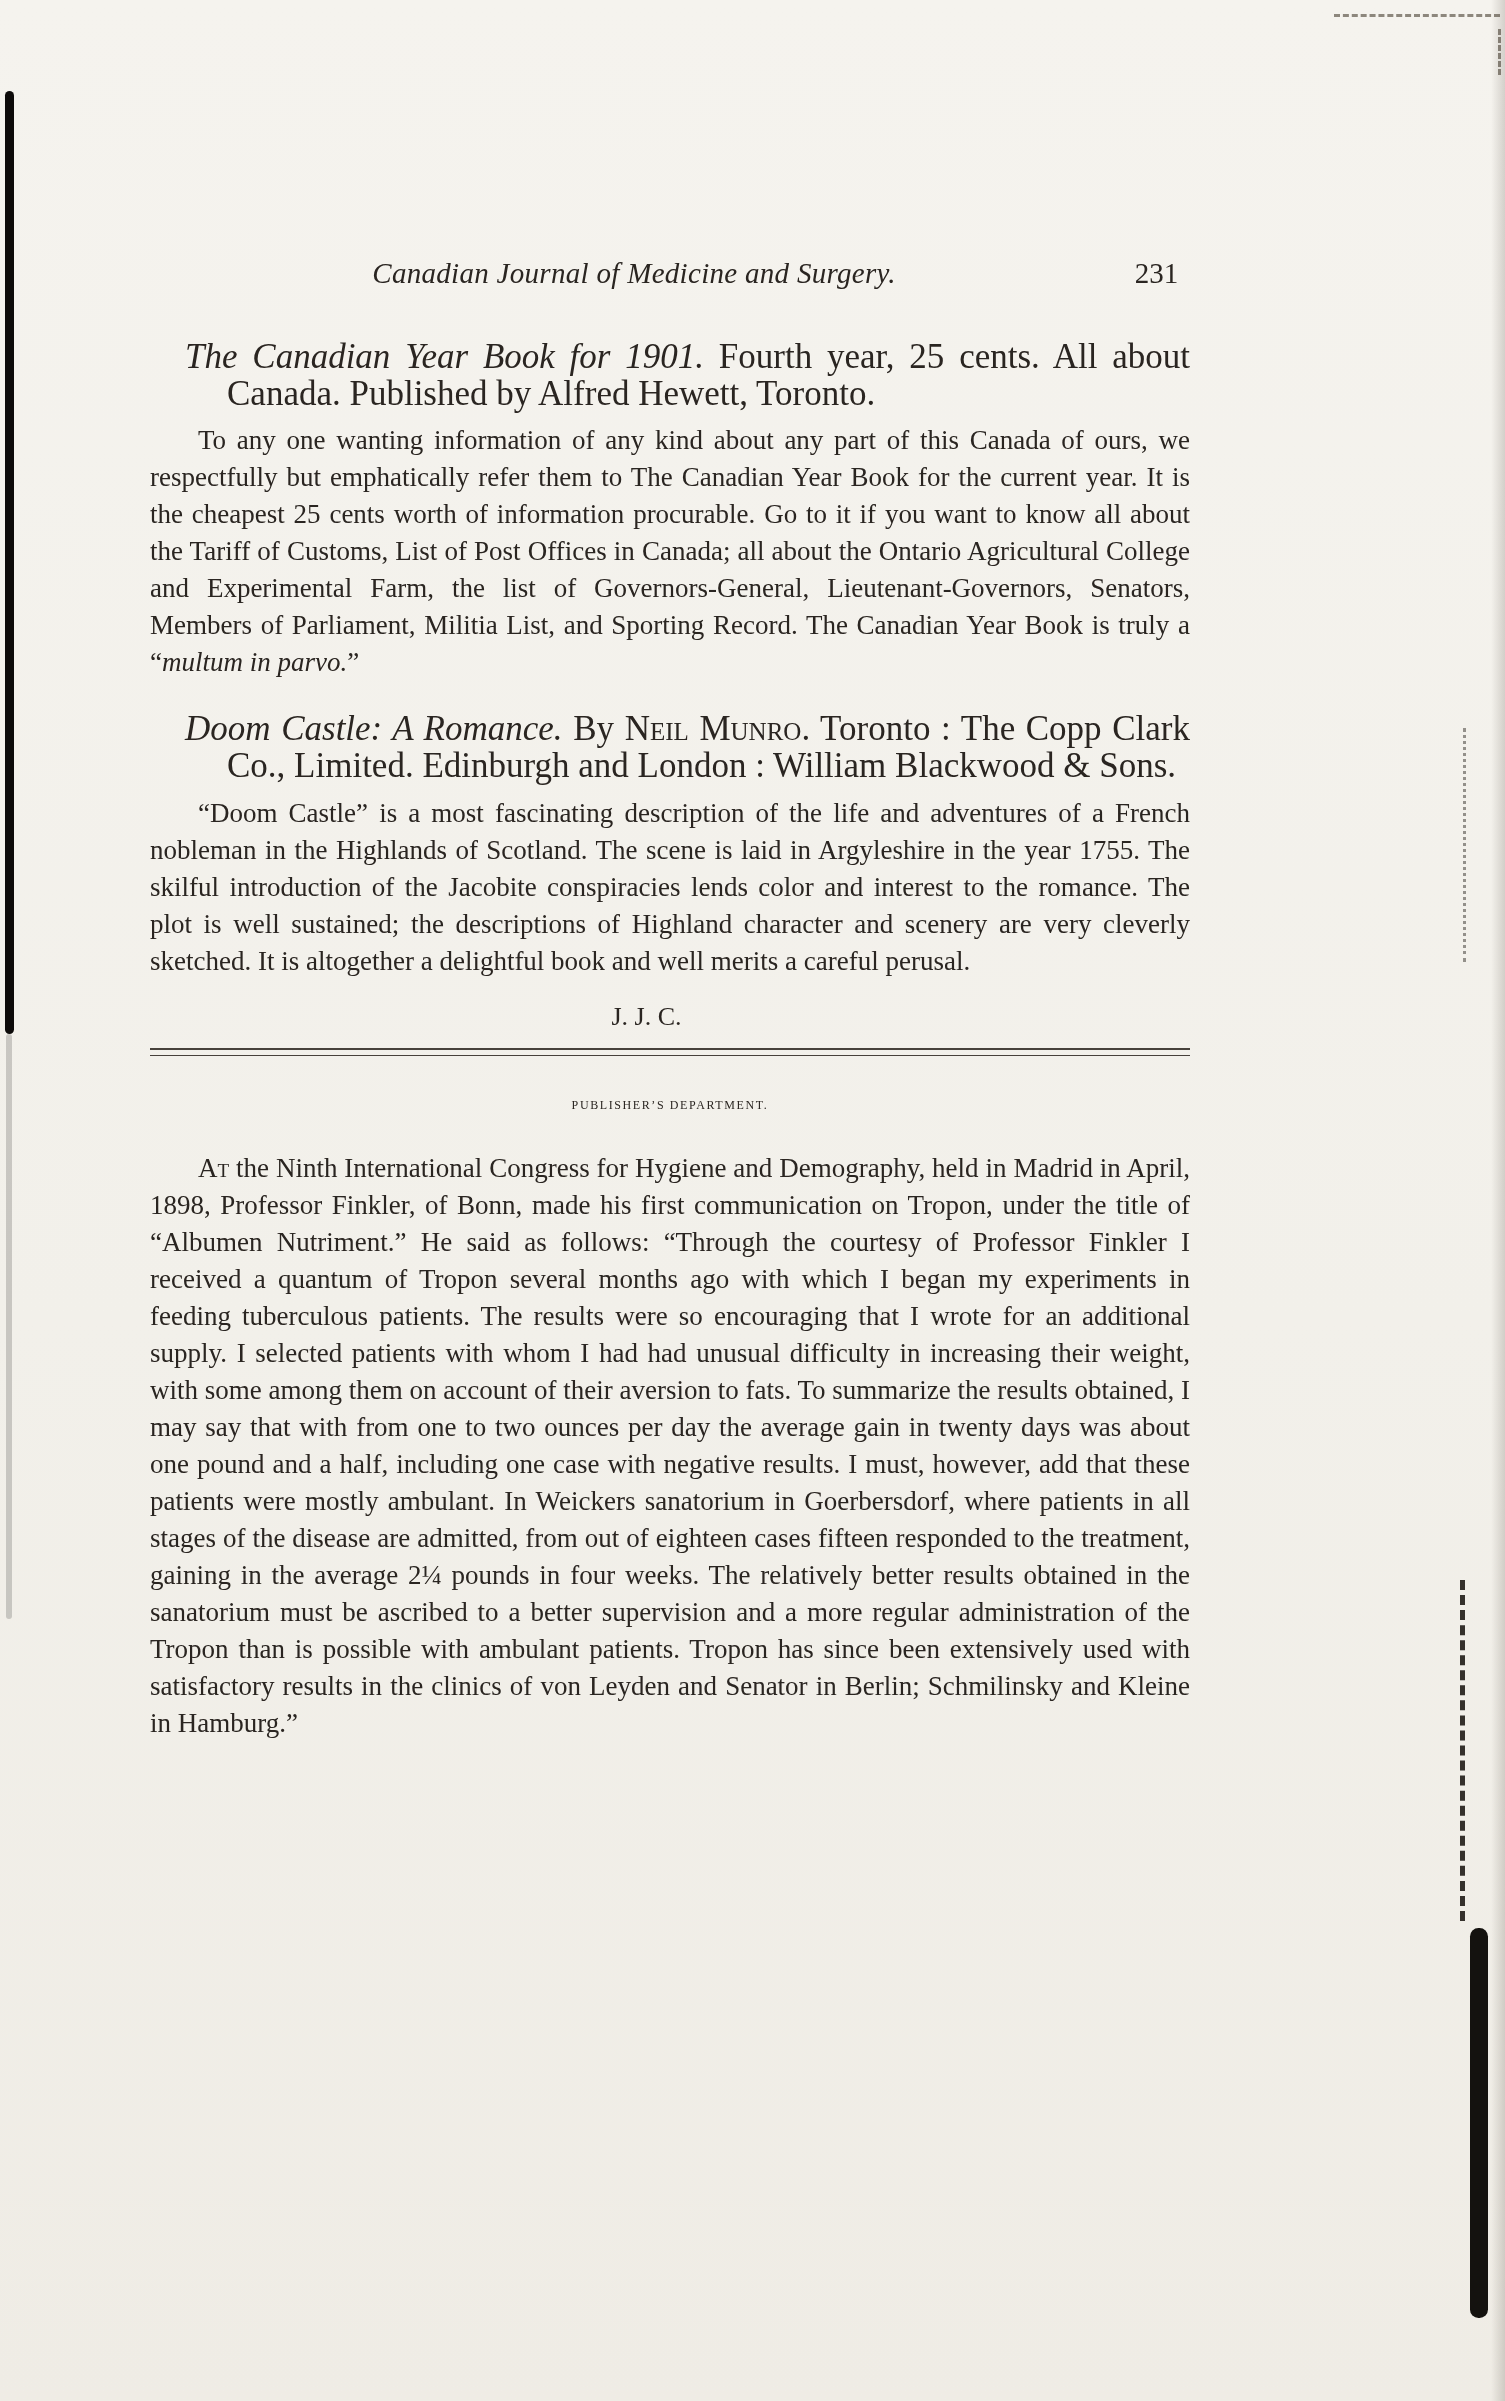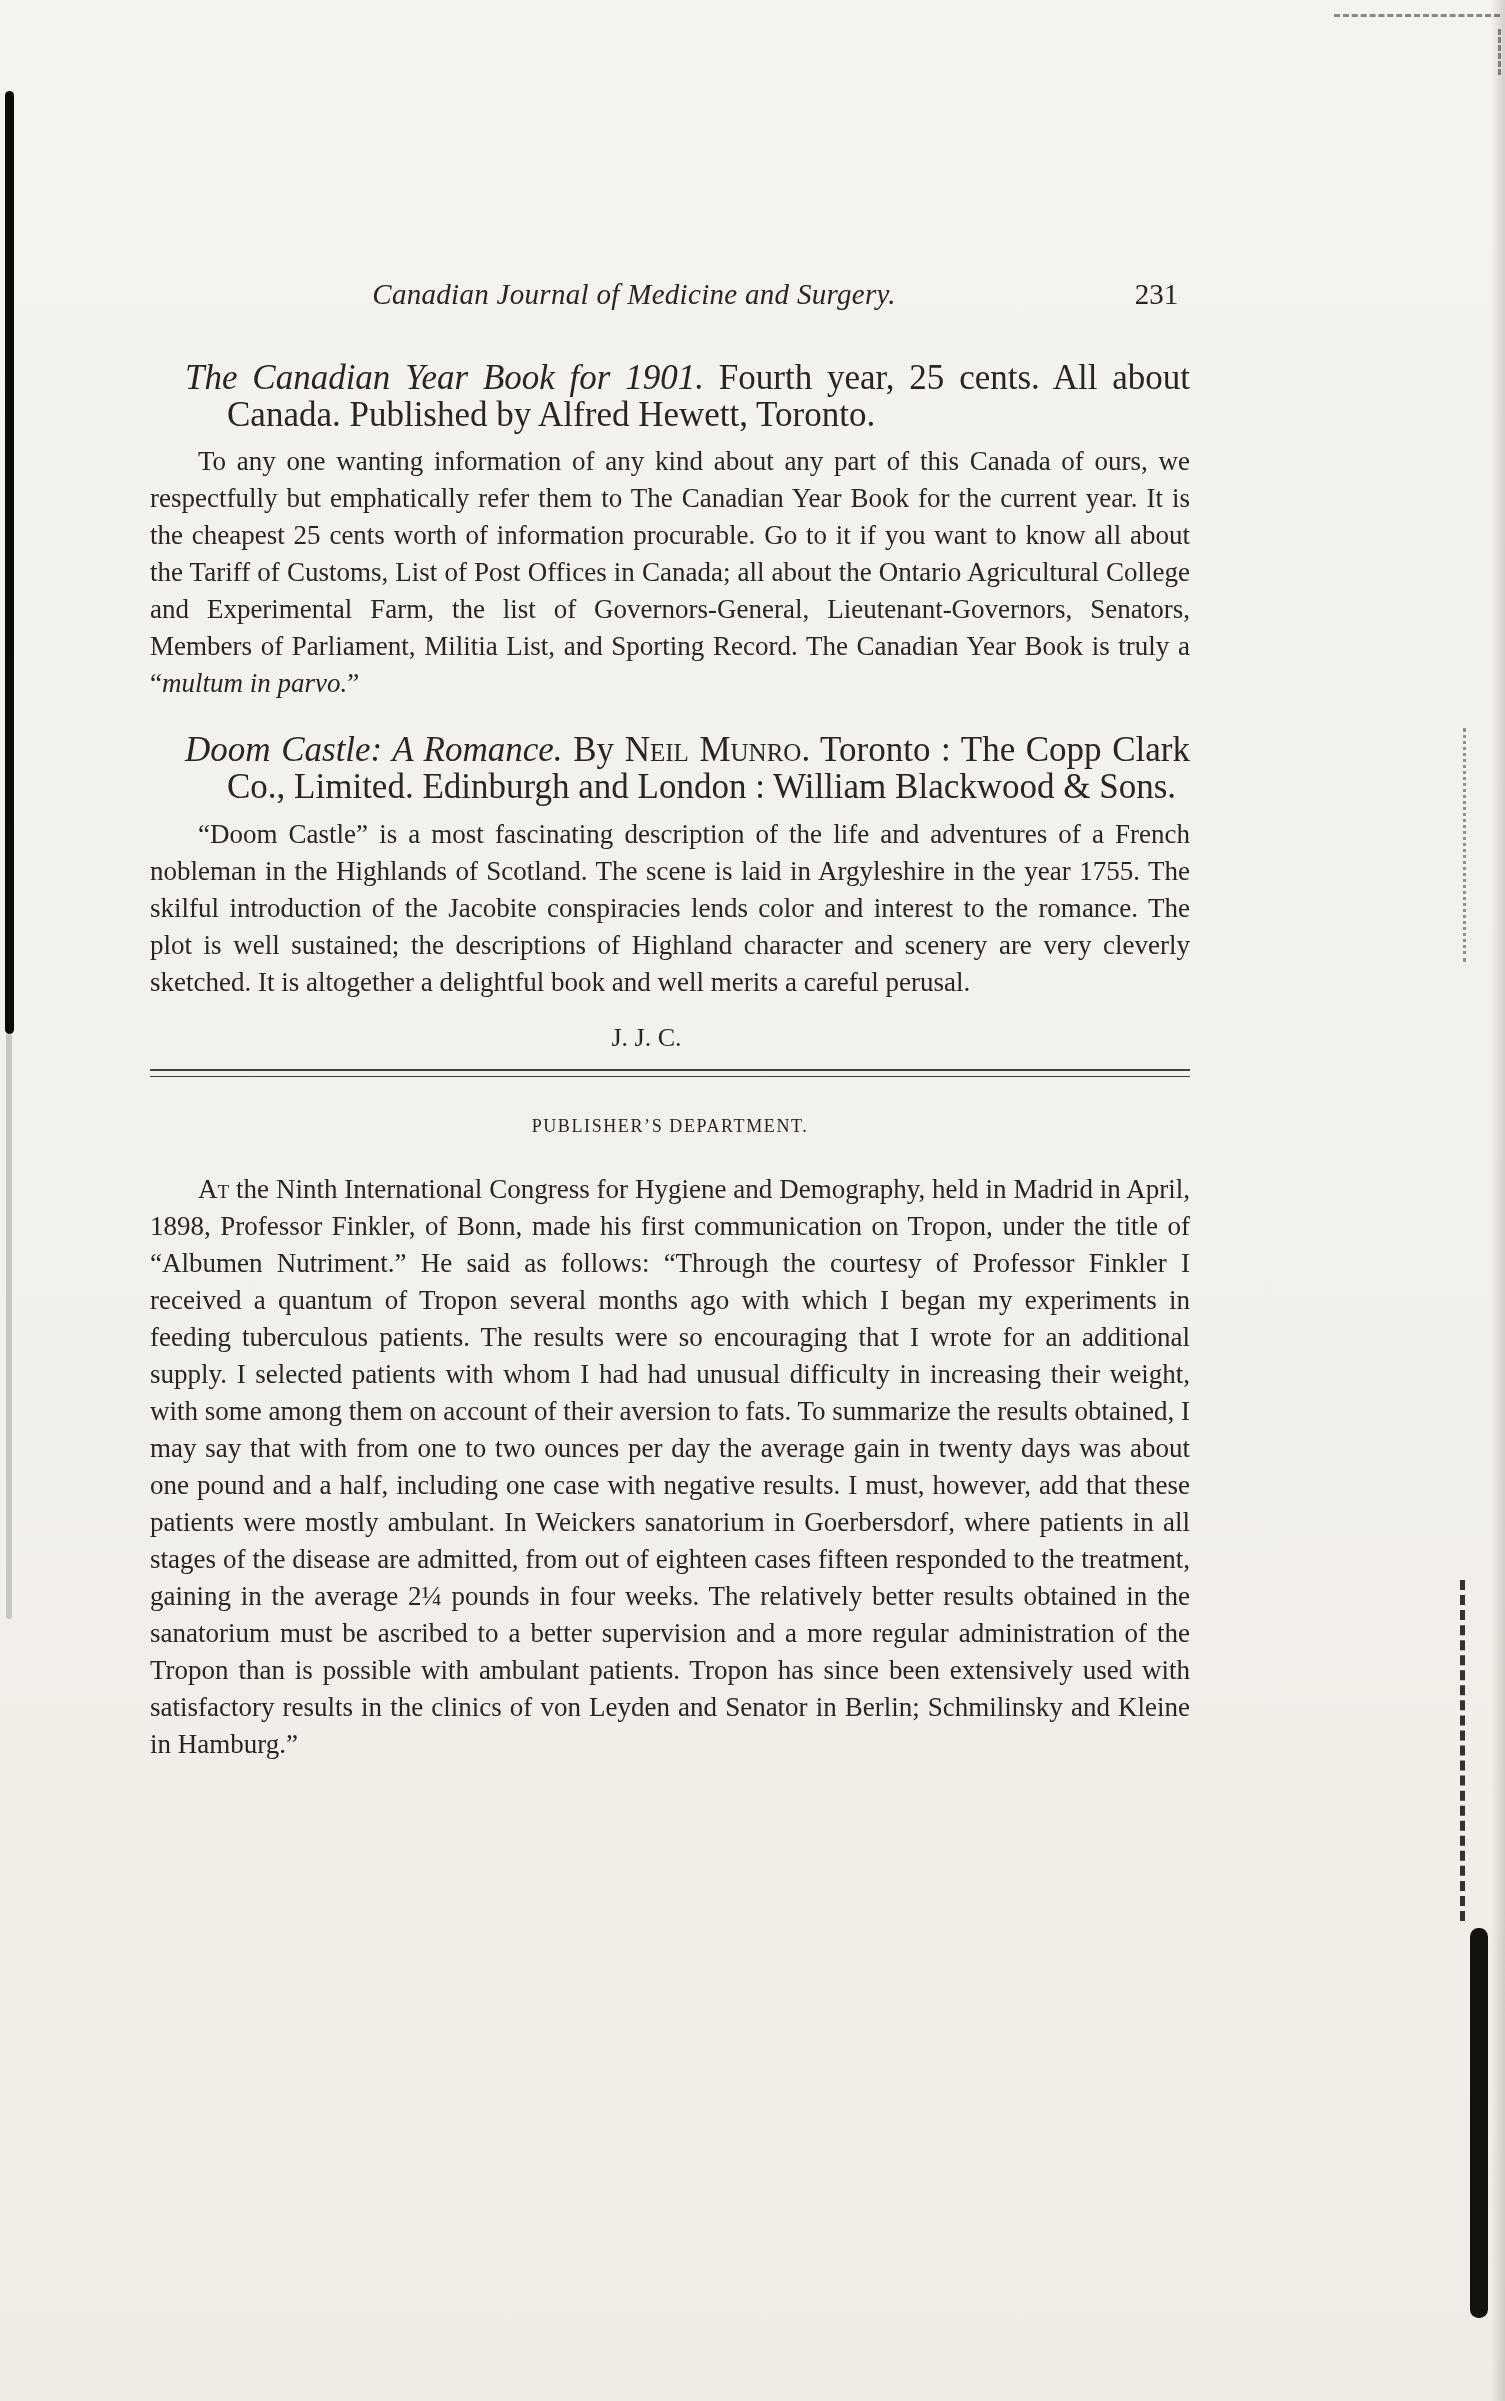--- a/index.html
+++ b/index.html
@@ -15,38 +15,38 @@
   .left-bar   { position:absolute; left:4.6px; top:91px; width:9.8px; height:943px; background:#0d0b0a; border-radius:5.2px; }
   .left-bar-faint { position:absolute; left:5.9px; top:1034px; width:5.9px; height:585px; background:#0d0b0a; opacity:.18; border-radius:3.3px; }
   .top-dash   { position:absolute; top:14.3px; left:1334px; width:166px; height:0; border-top:3.9px dashed #8d877d; }
   .corner-dash{ position:absolute; top:29px; right:3.9px; height:46px; width:0; border-left:3.3px dashed #8d877d; }
   .right-marks{ position:absolute; left:1463px; top:728px; height:234px; width:0; border-left:3.9px dotted #55504a; opacity:.6; }
   .right-dashes { position:absolute; left:1460px; top:1580px; height:341px; width:0; border-left:5.2px dashed #35312c; }
   .right-blob { position:absolute; left:1470px; top:1928px; width:17.6px; height:390px; background:#14120f; border-radius:8.5px; }
   .right-edge-shade { position:absolute; right:0; top:0; width:14.3px; height:100%; background:linear-gradient(to left, rgba(60,50,40,.18), rgba(60,50,40,0)); }
 
   
-  .content { position:absolute; left:150px; top:276px; width:1040px; }
+  .content { position:absolute; left:150px; top:255px; width:1040px; }
 
   .page-header { position:relative; font-size:29px; line-height:36px; margin-bottom:47px; }
   .journal-title { text-align:center; font-style:italic; letter-spacing:0.3px; transform:translateX(-36px); }
   .page-number { position:absolute; right:11.7px; top:0; font-style:normal;margin-left:9px; }
 
   .citation { font-size:35px; line-height:37px; padding-left:77px; text-indent:-42px; margin:0 0 10.4px 0; text-align:justify; }
   .citation .t { font-style:italic; }
   .sc { font-variant:small-caps; }
 
   .para { font-size:27px; line-height:37px; text-align:justify; text-indent:48px; margin:8px 0 29px 0; }
   .para .it { font-style:italic; }
 
   .signature { text-align:center; padding-right:47px; font-size:26px; line-height:33px; margin:-9px 0 15.6px 0; }
 
   .rule { height:4.6px; border-top:2.6px solid #47413b; border-bottom:1.3px solid #47413b; margin:0 0 38px 0; }
 
-  .dept-heading { text-align:center; font-size:18px; letter-spacing:1.6px; line-height:22px; margin:0 0 34px 0; }
+  .dept-heading { text-align:center; font-size:12px; letter-spacing:1.6px; line-height:22px; margin:0 0 34px 0; }
 </style>
 </head>
 <body>
 
 <div class="page">
 
   <div class="left-bar"></div>
   <div class="left-bar-faint"></div>
   <div class="top-dash"></div>
   <div class="corner-dash"></div>

